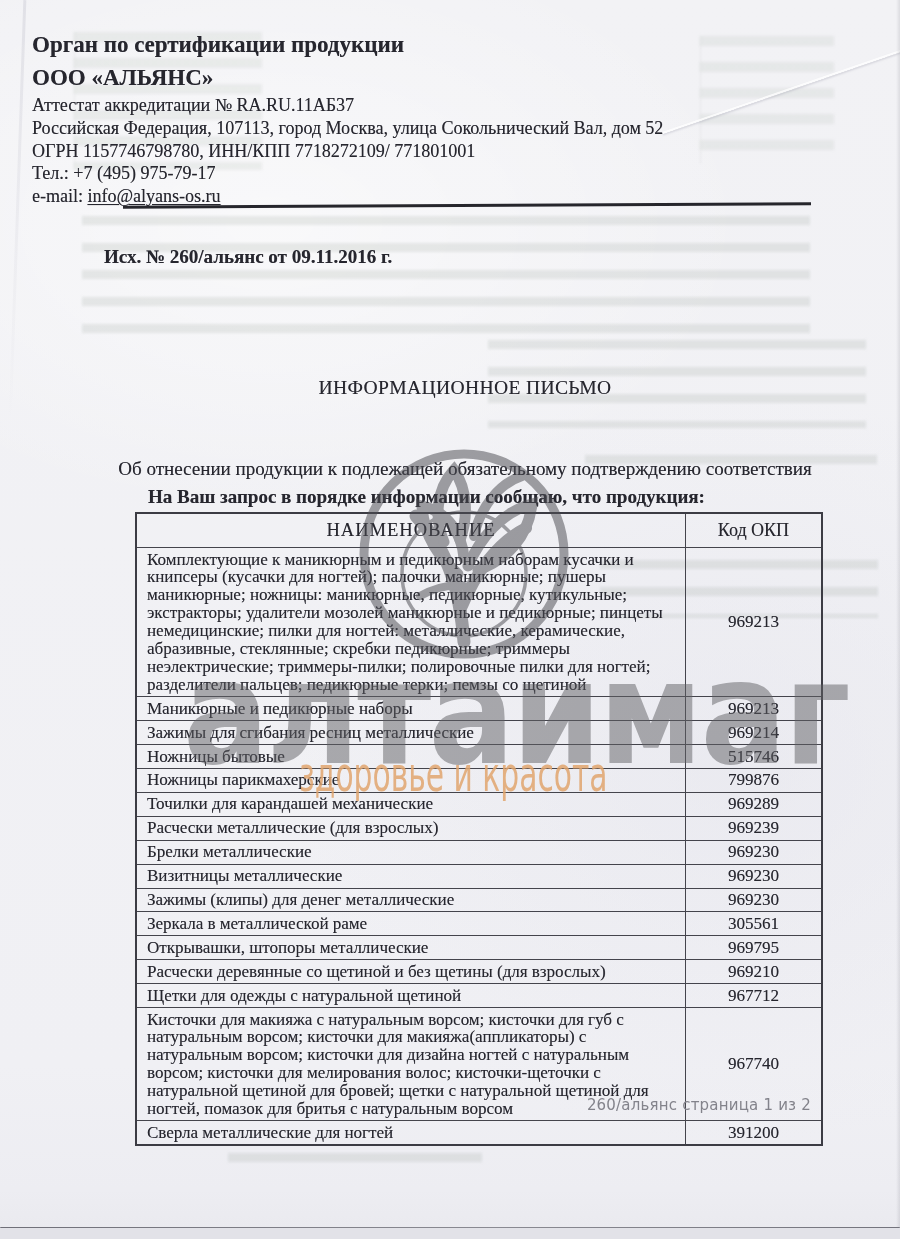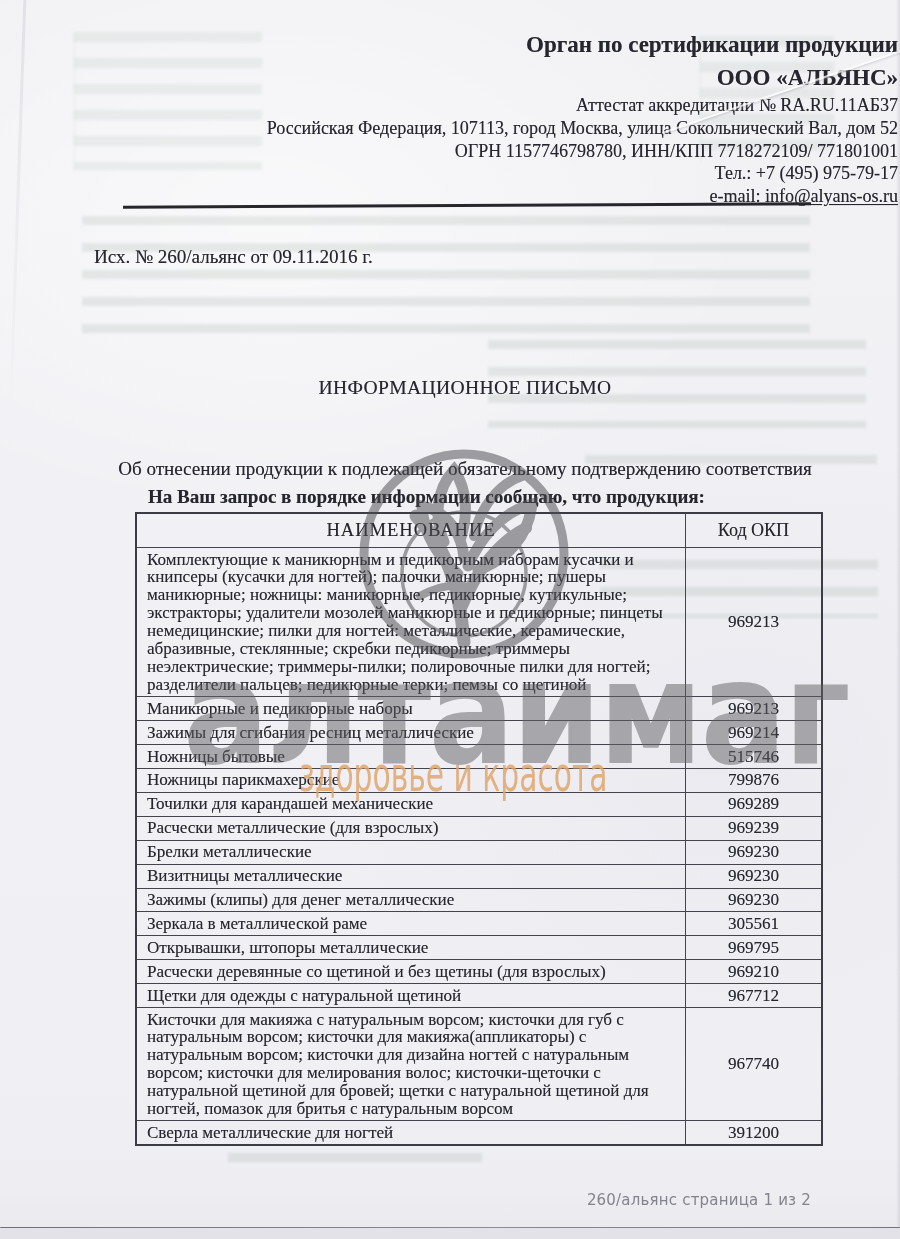--- a/index.html
+++ b/index.html
@@ -20,45 +20,45 @@
   .crease-left{position:absolute;left:16px;top:0;width:3px;height:420px;background:linear-gradient(180deg,rgba(170,170,185,.25),rgba(170,170,185,0));transform:rotate(2deg);}
 
   
   .ghost{position:absolute;pointer-events:none;filter:blur(1.4px);}
   .ghost-lines{background:repeating-linear-gradient(180deg, rgba(118,134,120,.14) 0 9px, rgba(0,0,0,0) 9px 27px);}
   .ghost-table{background:
       repeating-linear-gradient(180deg, rgba(120,140,120,.10) 0 10px, rgba(0,0,0,0) 10px 26px),
       linear-gradient(90deg, rgba(130,140,130,.12) 0 1px, rgba(0,0,0,0) 1px);}
 
   
-  .letterhead{position:absolute;top:28px;left:32px;width:866px;text-align:right;text-shadow:.2px .2px .35px rgba(35,35,48,.45);}
+  .letterhead{position:absolute;top:28px;left:32px;width:866px;text-align:left;text-shadow:.2px .2px .35px rgba(35,35,48,.45);}
   .lh-big{font-size:23px;font-weight:bold;line-height:33px;}
   .lh-small{font-size:18px;line-height:22.8px;}
   .lh-email u{text-underline-offset:2px;}
   .separator{position:absolute;left:123px;top:204px;width:688px;height:3px;background:#26262c;transform:rotate(-.3deg);}
 
-  .ref-line{position:absolute;left:94px;top:246px;font-size:19px;text-shadow:.2px .2px .35px rgba(35,35,48,.45);}
+  .ref-line{position:absolute;left:104px;top:246px;font-size:19px;text-shadow:.2px .2px .35px rgba(35,35,48,.45);font-weight:bold;}
   .addressee{position:absolute;right:88px;top:238px;text-align:right;font-size:19px;line-height:27.5px;text-shadow:.2px .2px .35px rgba(35,35,48,.45);}
 
   .title{position:absolute;left:32px;top:377px;width:866px;text-align:center;font-size:19.5px;letter-spacing:.4px;text-shadow:.2px .2px .35px rgba(35,35,48,.45);}
   .subject{position:absolute;left:32px;top:429px;width:866px;text-align:center;font-size:19px;text-shadow:.2px .2px .35px rgba(35,35,48,.45);margin-top:29px;}
   .intro{position:absolute;left:148px;top:486px;font-size:19px;text-shadow:.2px .2px .35px rgba(35,35,48,.45);font-weight:bold;}
 
   
   table.okp{position:absolute;left:135px;top:512px;width:688px;border-collapse:collapse;table-layout:fixed;
     text-shadow:.2px .2px .3px rgba(35,35,48,.4);}
   table.okp th, table.okp td{border:1.6px solid #44444c;}
   table.okp{border:2.2px solid #3c3c44;}
   th.name-h{width:546px;font-size:18.5px;font-weight:normal;letter-spacing:1px;height:31px;}
   th.code-h{font-size:18px;font-weight:normal;height:31px;}
   td.name-cell{font-size:17px;line-height:17.9px;padding:2.5px 8px 2.5px 10px;vertical-align:middle;}
   td.code-cell{font-size:17px;text-align:center;vertical-align:middle;}
   tbody tr{height:23px;margin-top:48px;}
 
-  .footer{position:absolute;left:135px;top:1191px;width:676px;text-align:right;
+  .footer{position:absolute;left:135px;top:1096px;width:676px;text-align:right;
     font-family:"DejaVu Sans", sans-serif;font-size:15px;color:#83838b;letter-spacing:.2px;}
 
   
   .wm{position:absolute;pointer-events:none;}
   .wm-logo{left:356px;top:446px;width:216px;height:216px;opacity:.52;}
   .wm-brand{left:183px;top:640px;font-family:"DejaVu Sans", sans-serif;font-weight:bold;font-size:145px;line-height:1;
     color:rgba(96,96,100,.50);letter-spacing:-3px;transform:scaleX(.88);transform-origin:left top;white-space:nowrap;}
   .wm-tagline{left:299px;top:750px;font-family:"DejaVu Sans", sans-serif;font-size:48px;line-height:1;
     color:rgba(225,164,109,.85);transform:scaleX(.62);transform-origin:left top;white-space:nowrap;}
 </style>

